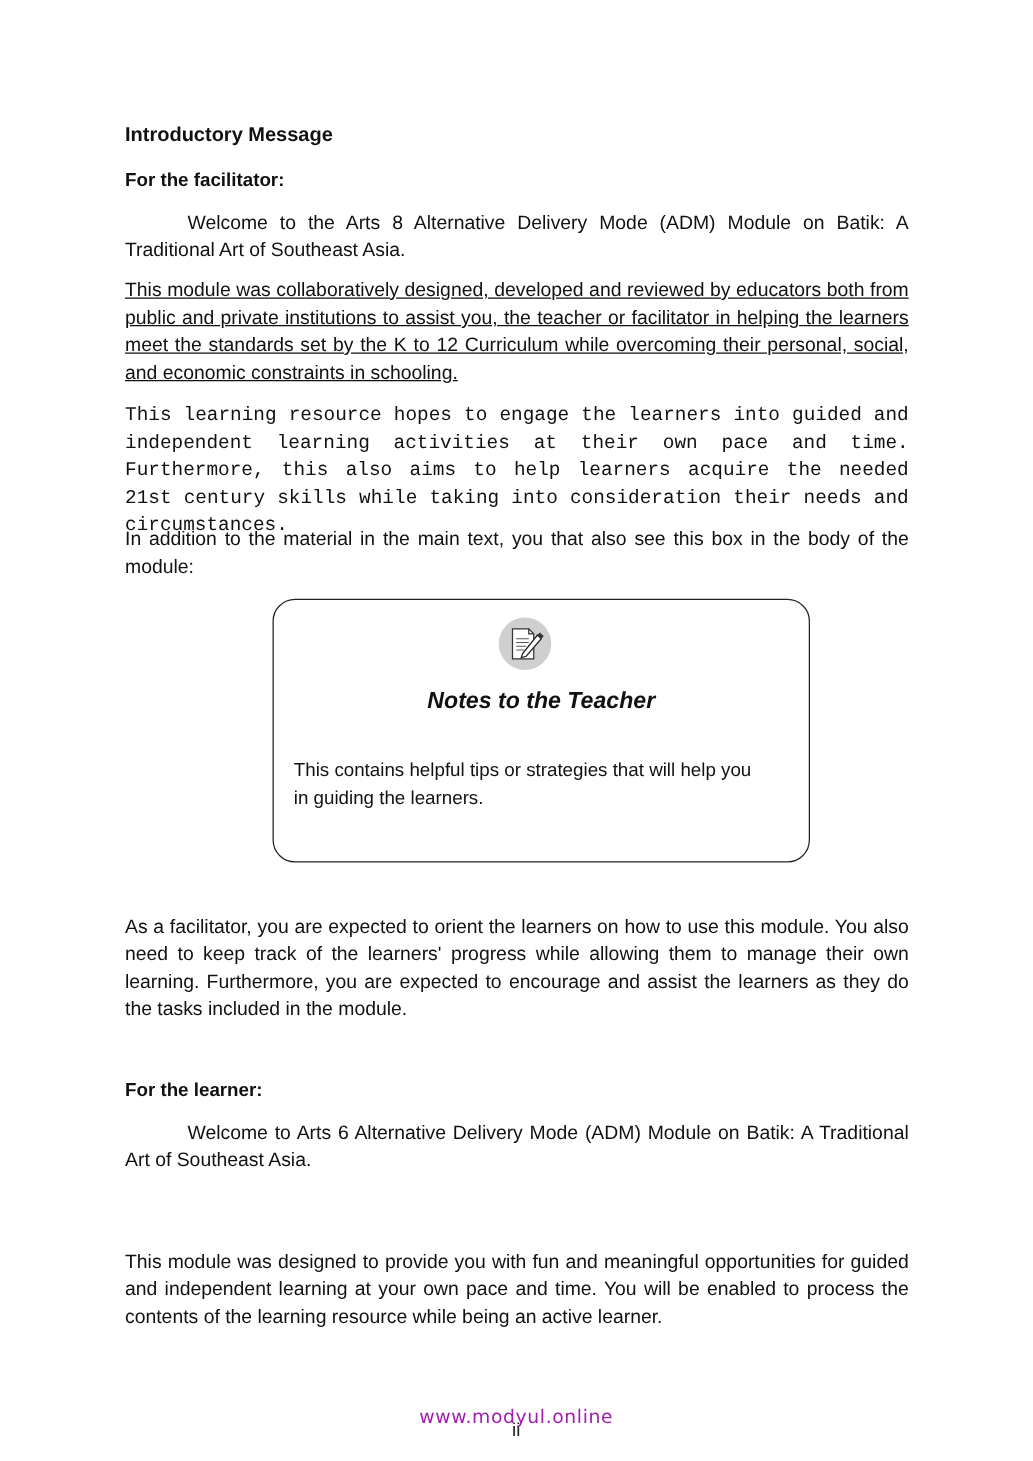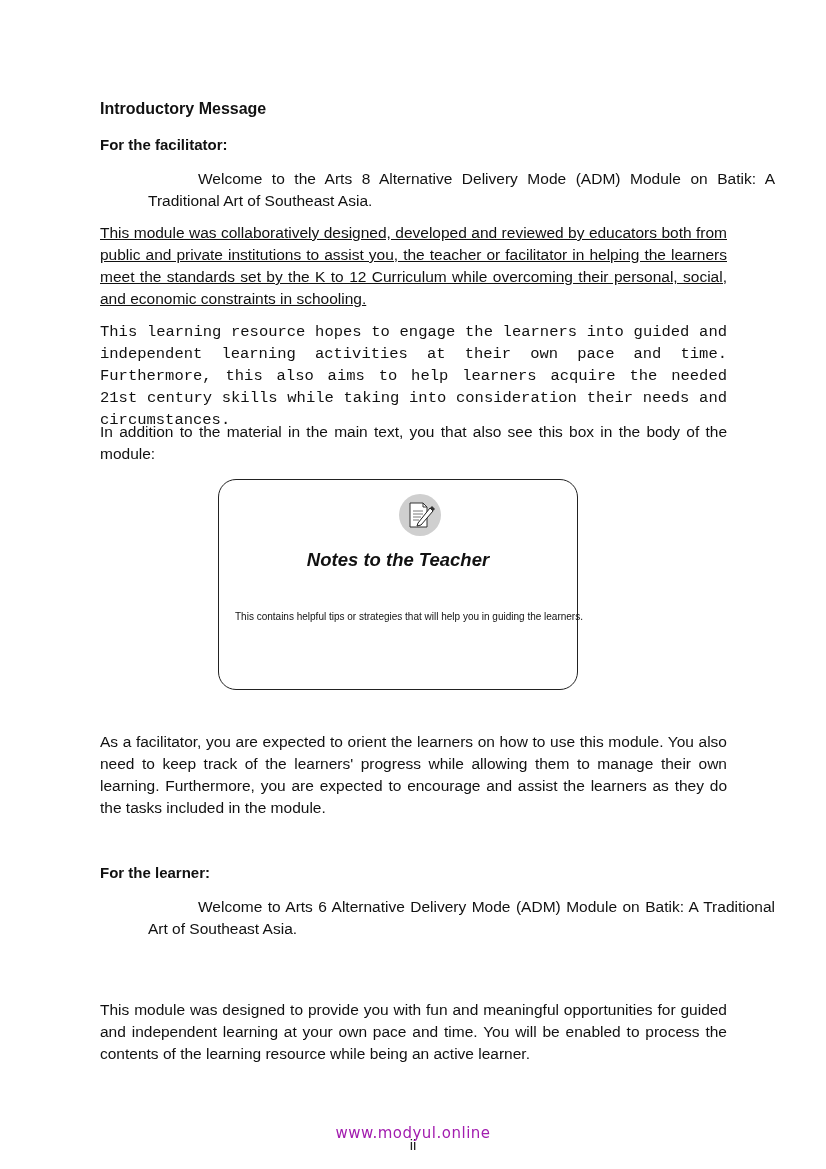--- a/index.html
+++ b/index.html
@@ -14,37 +14,37 @@
     }
     .h2 {
       position: absolute; left: 0;
       font-size: 15px; font-weight: bold;
     }
     .para {
       position: absolute; left: 0; width: 627px;
       font-size: 15.5px; line-height: 22px; text-align: justify;
       margin: 0;
     }
-    .indent { text-indent: 50px; margin-left: 48px; }
+    .indent { text-indent: 50px; }
     .notebox {
-      position: absolute; left: 118px; top: 479px; width: 360px; height: 211px;
+      position: absolute; left: 118px; top: 479px; width: 430px; height: 211px;
       border: 1.3px solid #222; border-radius: 18px; box-sizing: border-box;
     }
     .note-icon {
       position: absolute; left: 180px; top: 14px; width: 42px; height: 42px;
       border-radius: 50%; background: #cfcfcf;
     }
     .note-icon svg { position: absolute; left: 0; top: 0; }
     .note-title {
       position: absolute; top: 69px; left: 0; width: 100%; text-align: center;
       font-size: 18.5px; font-weight: bold; font-style: italic;
     }
     .note-body {
       position: absolute; left: 16px; top: 126px; width: 372px;
-      font-size: 10px; line-height: 22px;
+      font-size: 15px; line-height: 22px;
     }
     .page-num {
       position: absolute; left: 0; width: 826px; top: 1100px; text-align: center;
       font-size: 15px; color: #222; margin-top: 36px;
     }
     .watermark {
       position: absolute; left: 0; width: 826px; top: 1124px; text-align: center;
       font-size: 15px; color: #a21caf; letter-spacing: 0.5px;
       font-family: "DejaVu Sans", sans-serif;
     }

